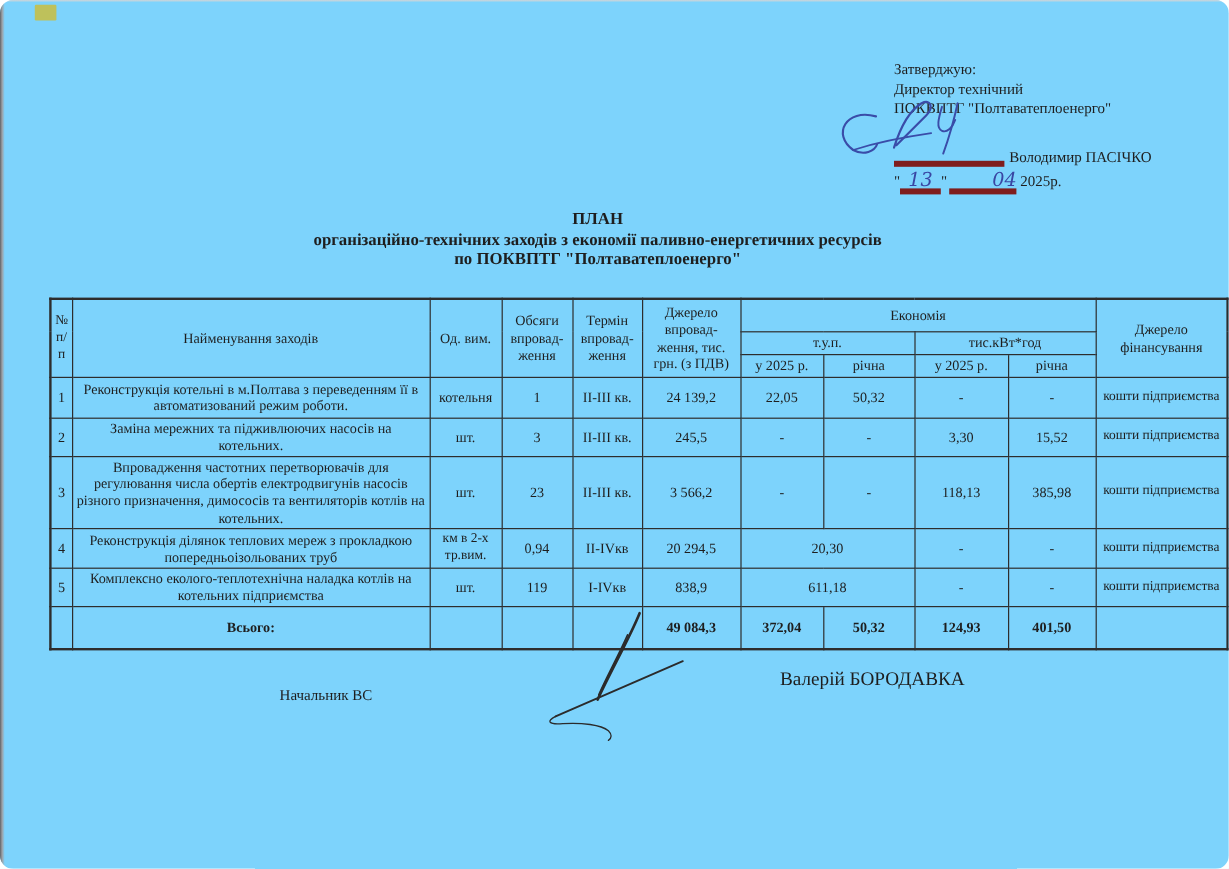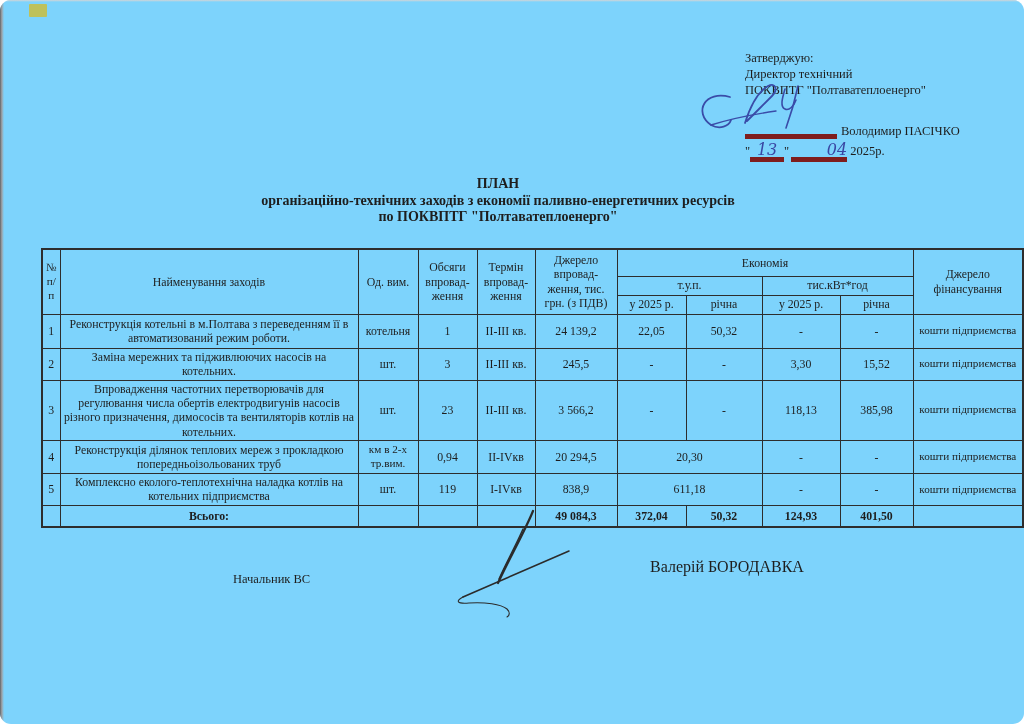--- a/index.html
+++ b/index.html
@@ -179,21 +179,21 @@
         <td class="cell-name">Комплексно еколого-теплотехнічна наладка котлів на котельних підприємства</td>
         <td>шт.</td>
         <td>119</td>
         <td>I-IVкв</td>
         <td>838,9</td>
         <td colspan="2">611,18</td>
         <td>-</td>
         <td>-</td>
         <td class="small">кошти підприємства</td>
       </tr>
-      <tr style="height:22px" class="total-row">
+      <tr style="height:36px" class="total-row">
         <td></td>
         <td class="total-label">Всього:</td>
         <td></td>
         <td></td>
         <td></td>
         <td>49 084,3</td>
         <td>372,04</td>
         <td>50,32</td>
         <td>124,93</td>
         <td>401,50</td>

